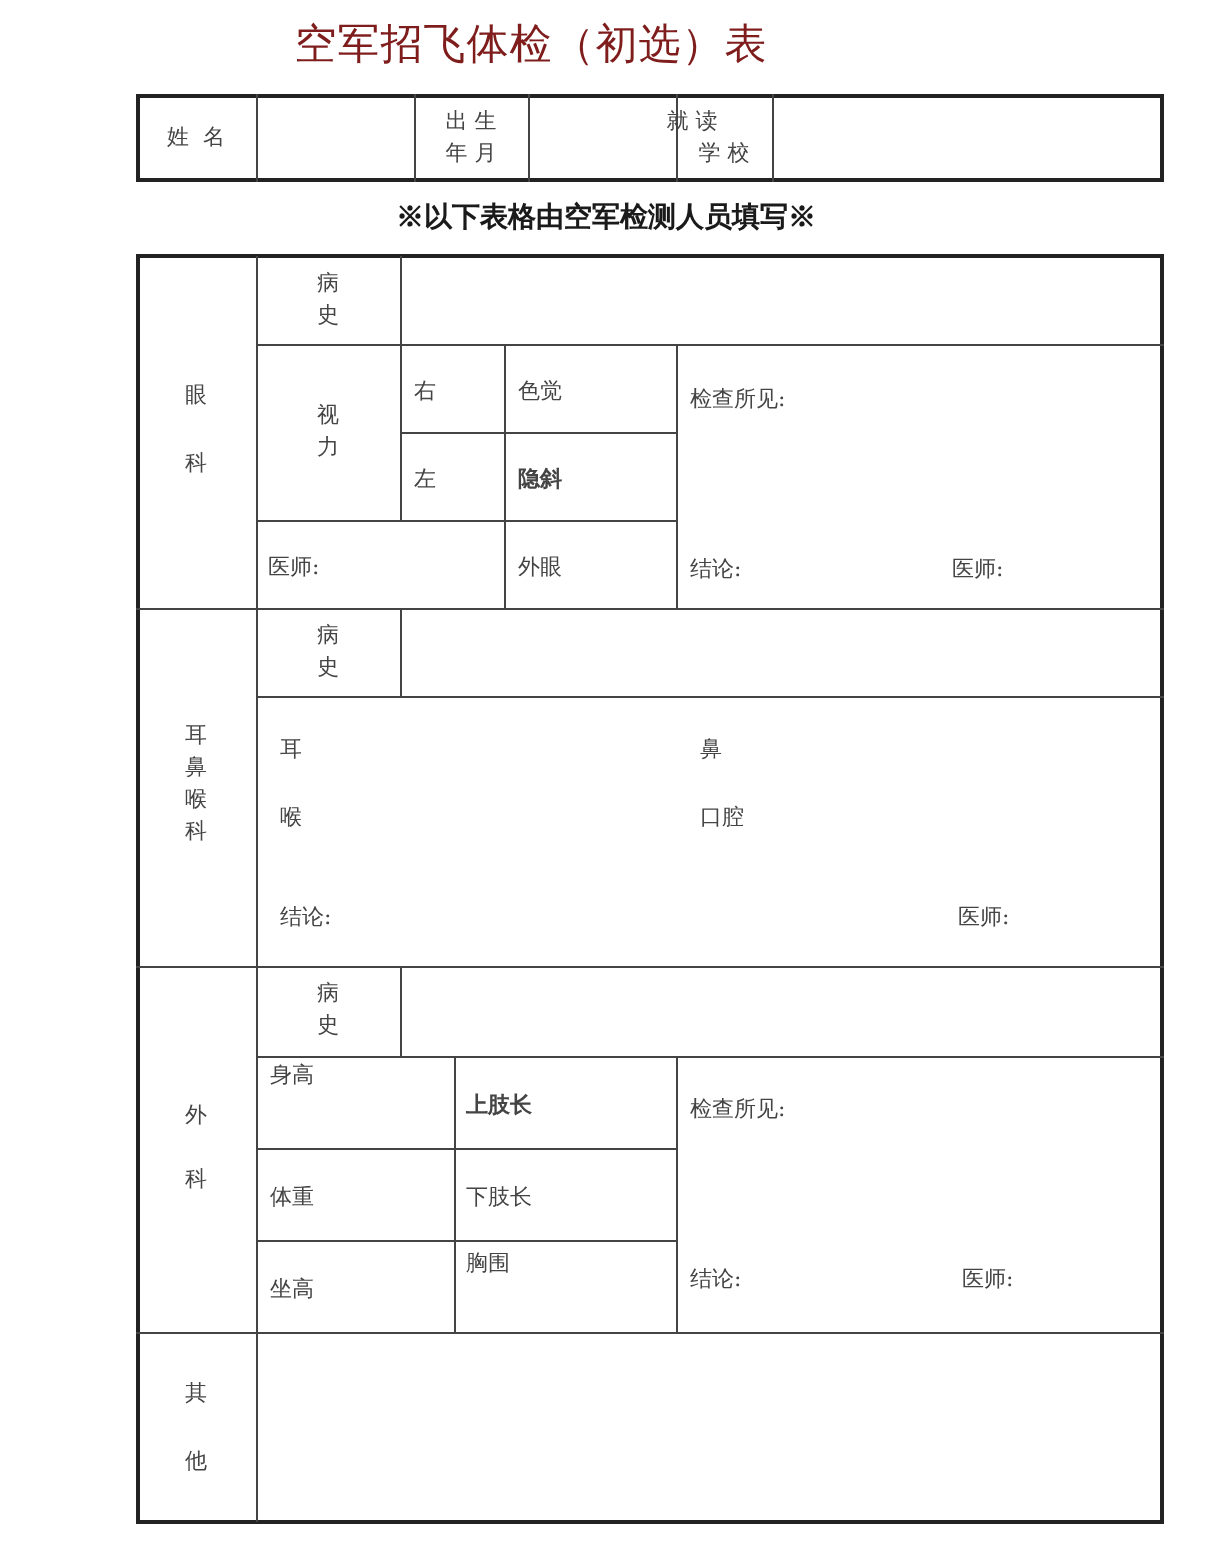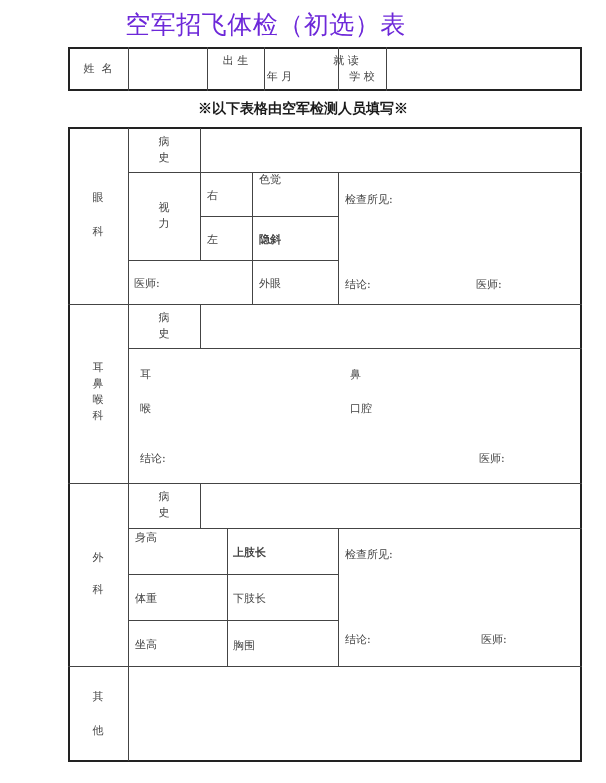--- a/index.html
+++ b/index.html
@@ -1,19 +1,19 @@
 <!DOCTYPE html>
 <html><head>
 <meta charset="utf-8">
 <style>
   html, body { margin:0; padding:0; background:#ffffff; }
   body { width:606px; height:783px; position:relative; overflow:hidden;
          font-family:"DejaVu Serif","Liberation Serif",serif; color:#333; }
   .title { position:absolute; left:0; width:531px; top:8px; text-align:center;
-           font-size:25px; color:#6d28d9; letter-spacing:0.5px; }
+           font-size:21px; color:#7f1d1d; letter-spacing:0.5px; }
   .subtitle { position:absolute; left:0; width:606px; top:100px; text-align:center;
               font-size:14px; color:#1a1a1a; font-weight:bold; }
   .box { position:absolute; box-sizing:border-box; }
   .outer { border:2px solid #222; }
   .ln { position:absolute; background:#444; }
   .h { height:1px; }
   .v { width:1px; }
   .txt { position:absolute; font-size:11px; color:#444; white-space:nowrap; }
   .c { text-align:center; }
   .vert { position:absolute; font-size:11px; color:#444; text-align:center; line-height:16px; }
@@ -25,21 +25,21 @@
 
 <div class="box outer" style="left:68px;top:47px;width:514px;height:44px;"></div>
 <div class="ln v" style="left:128px;top:47px;height:44px;"></div>
 <div class="ln v" style="left:207px;top:47px;height:44px;"></div>
 <div class="ln v" style="left:264px;top:47px;height:44px;"></div>
 <div class="ln v" style="left:338px;top:47px;height:44px;"></div>
 <div class="ln v" style="left:386px;top:47px;height:44px;"></div>
 <div class="txt c" style="left:68px;width:60px;top:61px;white-space:pre;">姓  名</div>
 <div class="box" style="left:129px;top:49px;width:77px;height:40px;"></div>
 <div class="txt c" style="left:207px;width:57px;top:53px;">出 生</div>
-<div class="txt c" style="left:207px;width:57px;top:69px;margin-left:44px;">年 月</div>
+<div class="txt c" style="left:207px;width:57px;top:69px;">年 月</div>
 <div class="box" style="left:265px;top:49px;width:72px;height:40px;"></div>
 <div class="txt c" style="left:322px;width:48px;top:53px;">就 读</div>
 <div class="txt c" style="left:338px;width:48px;top:69px;">学 校</div>
 <div class="box" style="left:387px;top:49px;width:193px;height:40px;"></div>
 
 <div class="subtitle">※以下表格由空军检测人员填写※</div>
 
 <div class="box outer" style="left:68px;top:127px;width:514px;height:635px;"></div>
 
 <div class="ln v" style="left:128px;top:128px;height:633px;"></div>
@@ -65,21 +65,21 @@
   <div>视</div>
   <div>力</div>
 </div>
 <div class="ln h" style="left:200px;top:216px;width:138px;"></div>
 <div class="ln h" style="left:128px;top:260px;width:210px;"></div>
 <div class="ln v" style="left:252px;top:172px;height:132px;"></div>
 <div class="ln v" style="left:338px;top:172px;height:132px;"></div>
 
 <div class="txt" style="left:207px;top:188px;">右</div>
 <div class="txt" style="left:207px;top:232px;">左</div>
-<div class="txt" style="left:259px;top:172px;">色觉</div>
+<div class="txt" style="left:259px;top:188px;">色觉</div>
 <div class="txt" style="left:259px;top:232px;font-weight:bold;">隐斜</div>
 <div class="txt" style="left:134px;top:276px;">医师:</div>
 <div class="txt" style="left:259px;top:276px;">外眼</div>
 <div class="txt" style="left:345px;top:192px;">检查所见:</div>
 <div class="txt" style="left:345px;top:277px;">结论:</div>
 <div class="txt" style="left:476px;top:277px;">医师:</div>
 
 <div class="vert" style="left:68px;width:60px;top:360px;">
   <div>耳</div>
   <div>鼻</div>
@@ -115,21 +115,21 @@
 <div class="ln h" style="left:128px;top:574px;width:210px;"></div>
 <div class="ln h" style="left:128px;top:620px;width:210px;"></div>
 <div class="ln v" style="left:227px;top:528px;height:138px;"></div>
 <div class="ln v" style="left:338px;top:528px;height:138px;"></div>
 
 <div class="txt" style="left:135px;top:530px;">身高</div>
 <div class="txt" style="left:233px;top:545px;font-weight:bold;">上肢长</div>
 <div class="txt" style="left:135px;top:591px;">体重</div>
 <div class="txt" style="left:233px;top:591px;text-align:center;">下肢长</div>
 <div class="txt" style="left:135px;top:637px;">坐高</div>
-<div class="txt" style="left:233px;top:638px;">胸围</div>
+<div class="txt" style="left:233px;top:624px;">胸围</div>
 <div class="txt" style="left:345px;top:547px;">检查所见:</div>
 <div class="txt" style="left:345px;top:632px;">结论:</div>
 <div class="txt" style="left:481px;top:632px;">医师:</div>
 
 <div class="vert" style="left:68px;width:60px;top:689px;">
   <div>其</div>
   <div style="height:18px"></div>
   <div>他</div>
 </div>
 <div class="box" style="left:129px;top:667px;width:451px;height:93px;"></div>

